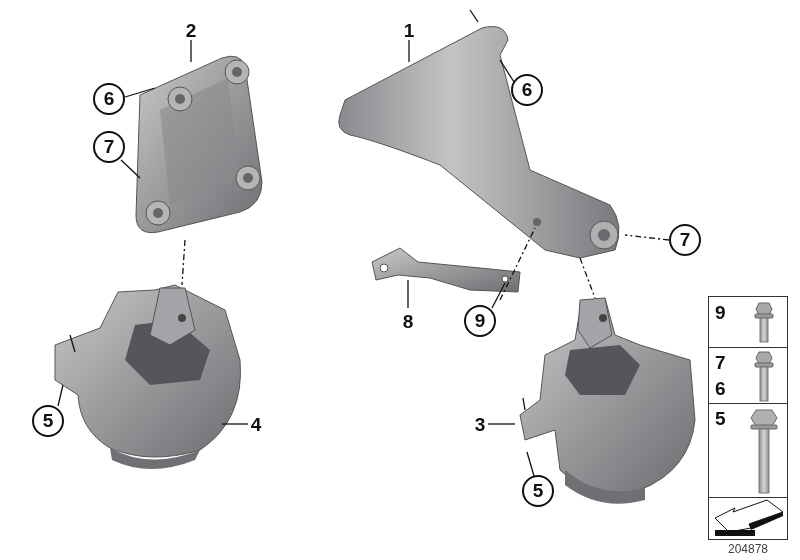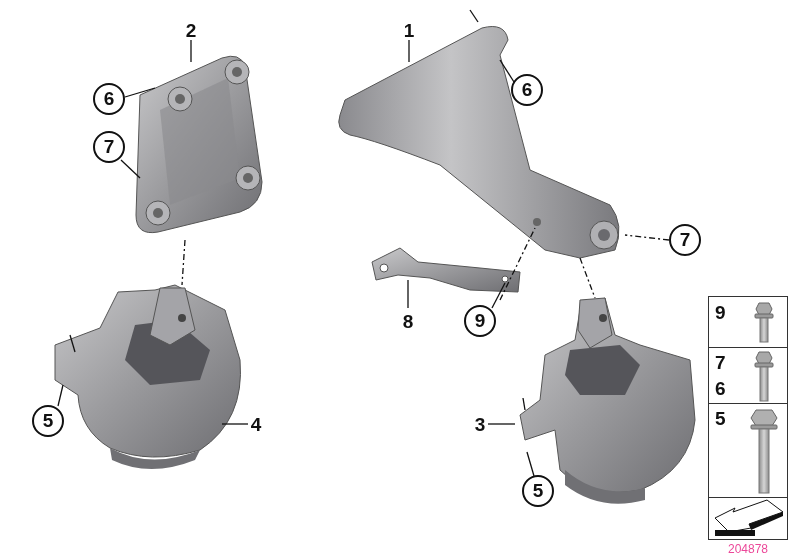--- a/index.html
+++ b/index.html
@@ -3,21 +3,21 @@
 <meta charset="utf-8">
 <style>
   html,body{margin:0;padding:0;background:#ffffff;}
   body{width:800px;height:560px;position:relative;overflow:hidden;font-family:"Liberation Sans",sans-serif;}
   svg{position:absolute;left:0;top:0;}
   .lbl{position:absolute;font-weight:bold;font-size:19px;color:#111;line-height:1;transform:translate(-50%,-50%);}
   .circ{position:absolute;width:32px;height:32px;border:2px solid #111;border-radius:50%;background:#fff;display:flex;align-items:center;justify-content:center;font-weight:bold;font-size:19px;color:#111;transform:translate(-50%,-50%);box-sizing:border-box;}
   .legend{position:absolute;left:708px;top:296px;width:80px;height:244px;}
   .cell{position:absolute;left:0;width:80px;border:1px solid #333;box-sizing:border-box;background:#fff;}
   .cell .num{position:absolute;left:6px;font-weight:bold;font-size:19px;color:#111;}
-  .refno{position:absolute;left:708px;top:542px;width:80px;text-align:center;font-size:12px;color:#ec4899;}
+  .refno{position:absolute;left:708px;top:542px;width:80px;text-align:center;font-size:12px;color:#404040;}
 </style>
 </head>
 <body>
 
 <svg width="800" height="560" viewBox="0 0 800 560">
   <defs>
     <linearGradient id="metal" x1="0" y1="0" x2="1" y2="1">
       <stop offset="0" stop-color="#c9c9cb"></stop>
       <stop offset="0.5" stop-color="#9a9a9d"></stop>
       <stop offset="1" stop-color="#6e6e72"></stop>

